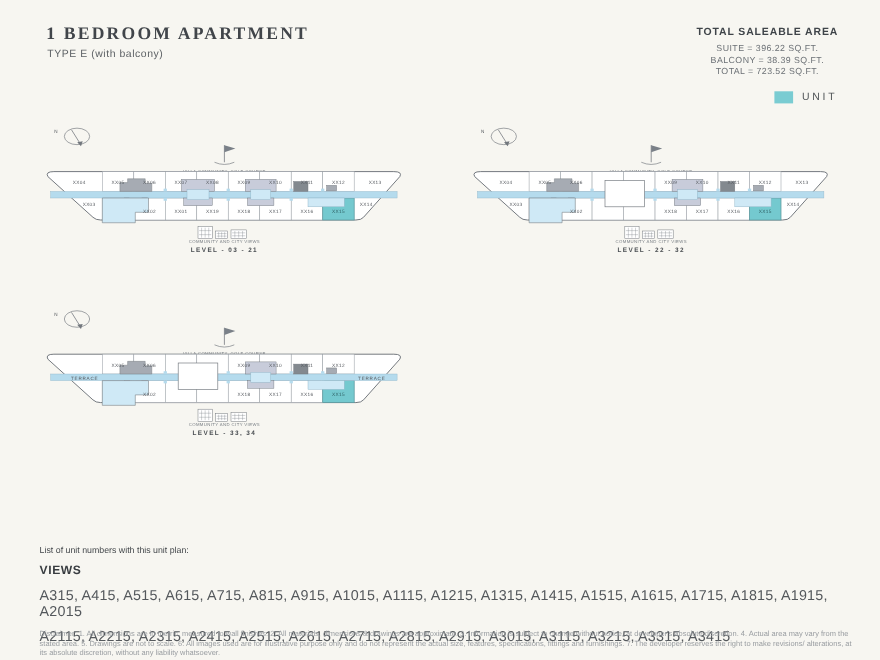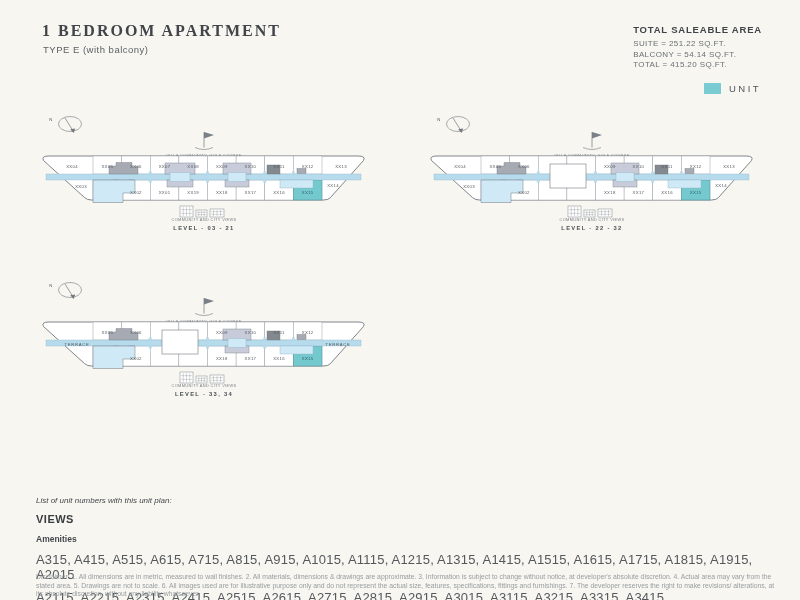--- a/index.html
+++ b/index.html
@@ -3,47 +3,47 @@
 <meta charset="utf-8">
 <style>
   html,body{margin:0;padding:0;}
   body{width:800px;height:600px;overflow:hidden;background:#f7f6f1;
        font-family:"Liberation Sans",sans-serif;color:#4e5256;position:relative;}
   .page{position:absolute;inset:0;}
   .title{position:absolute;left:42px;top:22px;font-family:"Liberation Serif",serif;
          font-size:16px;letter-spacing:2px;color:#41454a;font-weight:600;}
   .subtitle{position:absolute;left:43px;top:44px;font-size:9.5px;font-weight:normal;
             letter-spacing:.5px;color:#5d6165;}
-  .area{position:absolute;right:38px;top:24px;text-align:left;}
+  .area{position:absolute;right:38px;top:24px;text-align:center;}
   .area-h{font-size:9.5px;font-weight:bold;letter-spacing:.8px;color:#3f4449;margin-bottom:4px;}
   .area-l{font-size:8px;letter-spacing:.4px;color:#6b7075;line-height:10.5px;}
   .legend{position:absolute;left:704px;top:83px;display:flex;align-items:center;}
   .swatch{display:inline-block;width:17px;height:11px;margin-right:8px;}
   .legend-label{font-size:9.5px;letter-spacing:2.5px;color:#515558;font-weight:500;}
   .plate{position:absolute;width:336px;height:122px;}
   .unitlist{position:absolute;left:36px;top:496px;width:730px;}
-  .ul-intro{font-size:8px;color:#44484c;font-style:italic;}
+  .ul-intro{font-size:8px;color:#44484c;}
   .ul-views{font-size:11px;font-weight:bold;letter-spacing:.5px;color:#393d41;margin-top:8px;}
   .ul-gname{font-size:8.5px;font-weight:bold;color:#44484c;margin-top:9px;}
   .ul-gunits{font-size:13px;color:#54585c;letter-spacing:.2px;margin-top:8px;}
   .disclaimer{position:absolute;left:36px;top:573px;width:742px;font-size:6.8px;
               line-height:8.6px;color:#999da1;}
 </style>
 </head>
 <body>
 
 <div class="page">
   <div class="title">1 BEDROOM APARTMENT</div>
   <div class="subtitle">TYPE E (with balcony)</div>
 
   <div class="area">
     <div class="area-h">TOTAL SALEABLE AREA</div>
-    <div class="area-l">SUITE = 251.22 SQ.FT.</div>
-    <div class="area-l">BALCONY = 54.14 SQ.FT.</div>
-    <div class="area-l">TOTAL = 415.20 SQ.FT.</div>
+    <div class="area-l">SUITE = 396.22 SQ.FT.</div>
+    <div class="area-l">BALCONY = 38.39 SQ.FT.</div>
+    <div class="area-l">TOTAL = 723.52 SQ.FT.</div>
   </div>
 
   <div class="legend">
     <span class="swatch" id="legend-swatch" style="background: rgb(122, 204, 210);"></span>
     <span class="legend-label">UNIT</span>
   </div>
 
   <div class="plate" id="plate0" style="left:36px;top:110px"><svg viewBox="0 0 336 122" width="336" height="122">
         <g transform="translate(10,2)">
           <ellipse cx="24" cy="12" rx="11.5" ry="7.5" fill="none" stroke="#72777d" stroke-width="0.6"></ellipse>
@@ -327,19 +327,18 @@
           <line x1="43" y1="5" x2="43" y2="11" stroke="#72777d" stroke-width="0.3"></line>
           <line x1="46.5" y1="5" x2="46.5" y2="11" stroke="#72777d" stroke-width="0.3"></line>
         </g>
         <text x="168" y="111" font-size="3.9" fill="#7a7f85" text-anchor="middle" letter-spacing=".35" font-family="Liberation Sans, sans-serif">COMMUNITY AND CITY VIEWS</text>
         <text x="168" y="119.5" font-size="5.8" fill="#4b4f53" text-anchor="middle" letter-spacing="1.3" font-family="Liberation Sans, sans-serif" font-weight="600">LEVEL - 33, 34</text>
       </svg></div>
 
   <div class="unitlist">
     <div class="ul-intro">List of unit numbers with this unit plan:</div>
     <div class="ul-views">VIEWS</div>
-    <div class="ul-gname">Amenities</div>
     <div class="ul-gunits">A315, A415, A515, A615, A715, A815, A915, A1015, A1115, A1215, A1315, A1415, A1515, A1615, A1715, A1815, A1915, A2015</div>
     <div class="ul-gunits">A2115, A2215, A2315, A2415, A2515, A2615, A2715, A2815, A2915, A3015, A3115, A3215, A3315, A3415</div>
   </div>
 
   <div class="disclaimer">Disclaimer: 1. All dimensions are in metric, measured to wall finishes. 2. All materials, dimensions &amp; drawings are approximate. 3. Information is subject to change without notice, at developer's absolute discretion. 4. Actual area may vary from the stated area. 5. Drawings are not to scale. 6. All images used are for illustrative purpose only and do not represent the actual size, features, specifications, fittings and furnishings. 7. The developer reserves the right to make revisions/ alterations, at its absolute discretion, without any liability whatsoever.</div>
 </div>
 
 </body></html>

